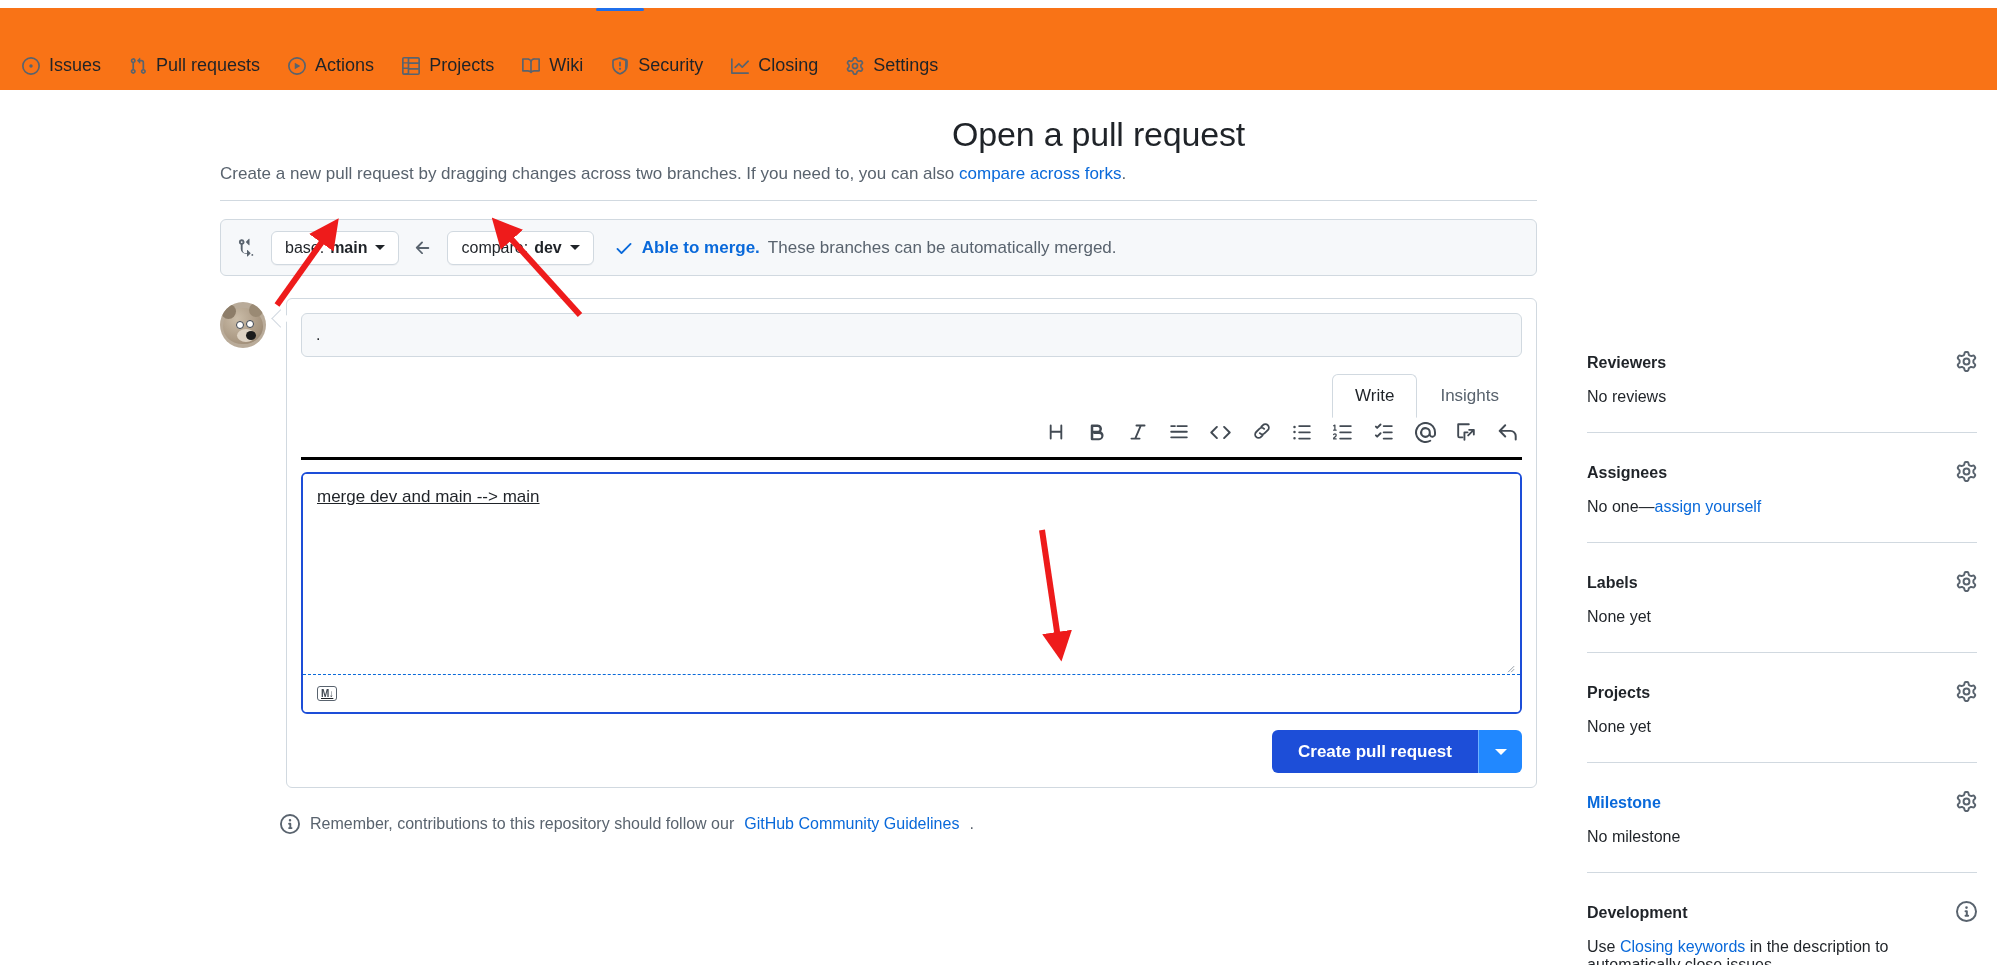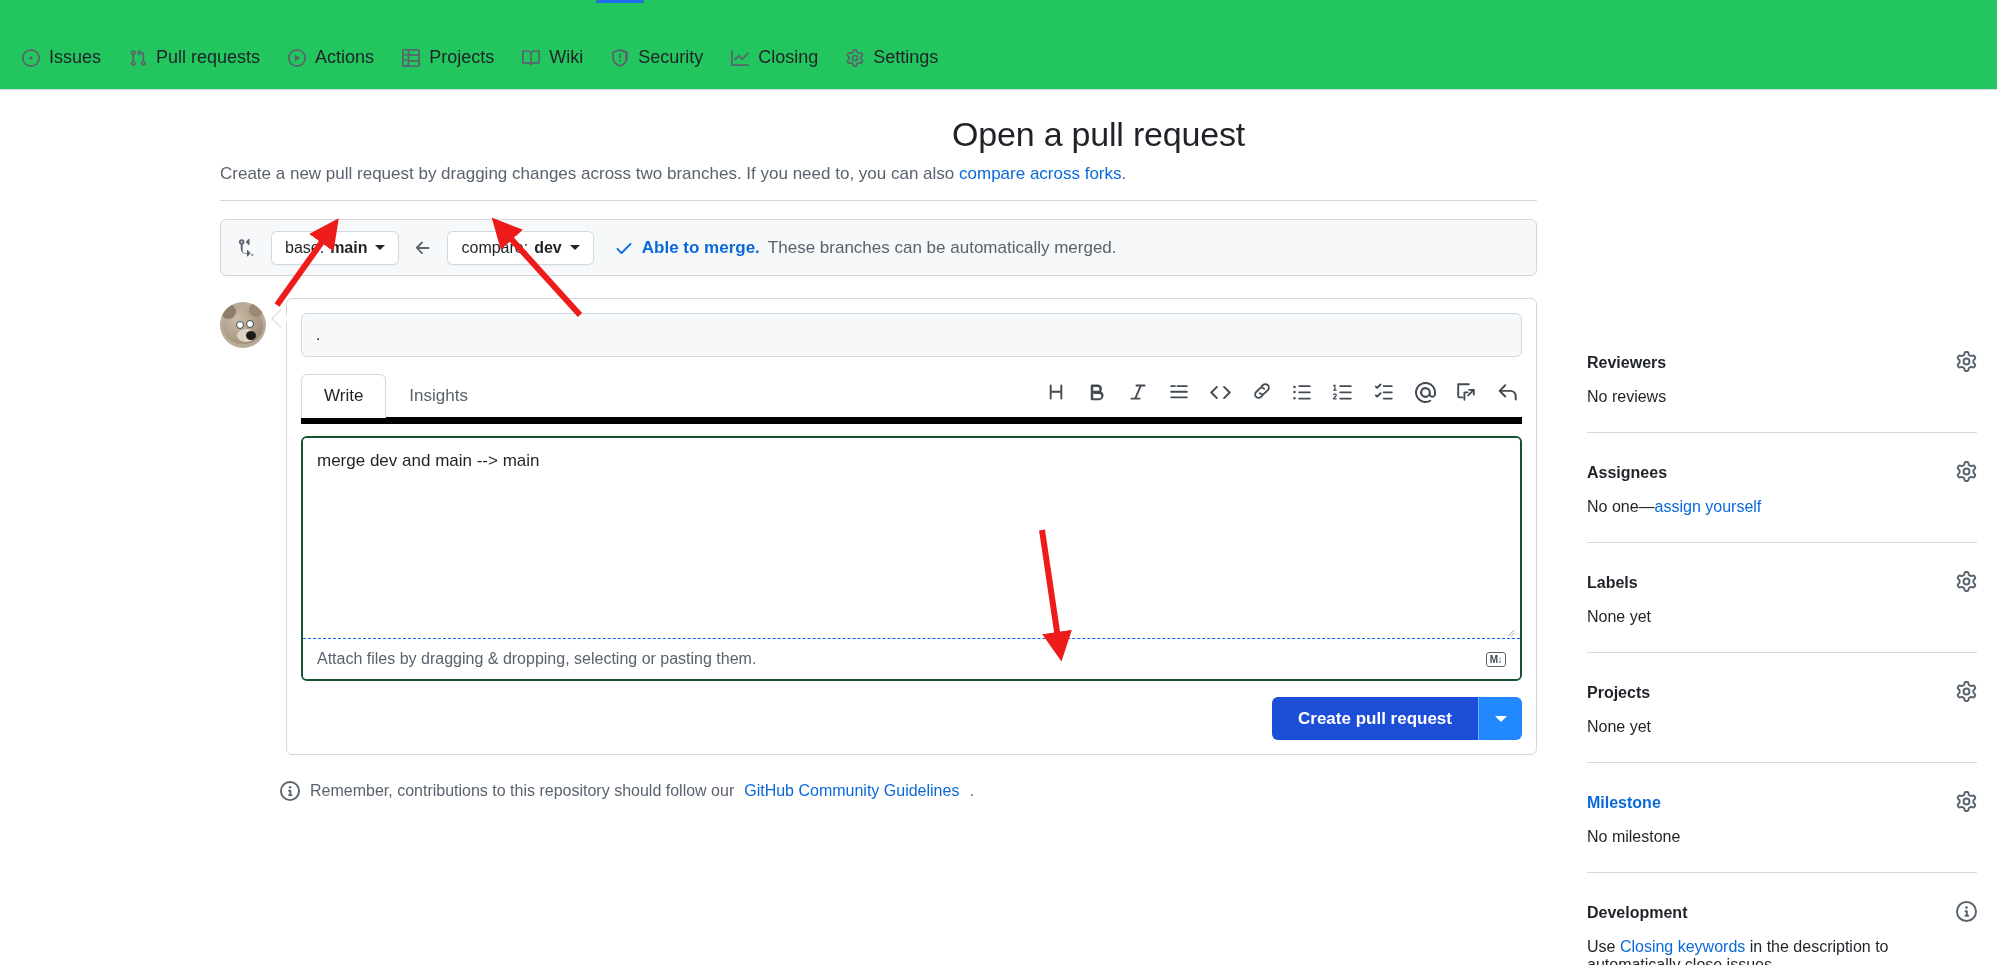--- a/index.html
+++ b/index.html
@@ -8,23 +8,23 @@
     width: 1997px; height: 965px;
     overflow: hidden;
     background: #ffffff;
     font-family: "Liberation Sans", sans-serif;
     color: #1f2328;
     -webkit-font-smoothing: antialiased;
   }
 
   
   #repo-nav-bar {
-    position: absolute; top: 0; left: 0;
+    position: absolute; top: 8px; left: 0;
     width: 1997px; height: 90px;
-    background: #22c55e;
+    background: #f97316;
     border-bottom: 1px solid #d8dee4;
   }
   #repo-nav-tabbar-stub {
     position: absolute; top: 0; left: 596px;
     width: 48px; height: 3px;
     background: #1f6feb;
     border-radius: 2px;
   }
   #repo-nav {
     position: absolute; top: 40px; left: 8px;
@@ -184,22 +184,23 @@
     color: #1f2328;
     font-family: "Liberation Sans", sans-serif;
     outline: none;
   }
 
   
   #editor-head {
     display: flex; align-items: flex-end;
     justify-content: space-between;
     margin-top: 16px;
-    border-bottom: 7px solid #000000;
+    border-bottom: 3px solid #000000;
     padding-bottom: 0px;
+    flex-direction: column;
   }
   #editor-tabs { display: flex; gap: 0px; }
   .tab {
     font-size: 17px;
     padding: 11px 22px;
     color: #59636e;
     cursor: pointer;
     border: 1px solid transparent;
     border-bottom: none;
     border-radius: 6px 6px 0 0;
@@ -221,24 +222,25 @@
     width: 30px; height: 30px;
     display: flex; align-items: center; justify-content: center;
     cursor: pointer; border-radius: 4px;
     color: #424a53;
   }
   .md-btn svg { display: block; }
 
   
   #body-field-wrap {
     margin-top: 12px;
-    border: 2px solid #14532d;
+    border: 2px solid #1d4ed8;
     border-radius: 6px;
     overflow: hidden;
     background: #ffffff;
+    text-decoration: underline;
   }
   #pr-body {
     width: 100%;
     height: 200px;
     border: none;
     resize: none;
     outline: none;
     padding: 13px 14px;
     font-size: 17px;
     color: #1f2328;
@@ -562,21 +564,20 @@
               <div style="position:relative;">
                 <textarea id="pr-body" placeholder="Leave a comment" style="">merge dev and main --&gt; main</textarea>
                 <span id="resize-grip">
                   <svg width="12" height="12" viewBox="0 0 16 16" fill="currentColor">
                         <path d="M14 14 2 14 14 2Z" fill="none"></path>
                         <path d="M13.5 5.5 5.5 13.5M13.5 9.5 9.5 13.5" stroke="currentColor" stroke-width="1.2"></path>
                       </svg>
                 </span>
               </div>
               <div id="body-footer">
-                <span id="attach-text">Attach files by dragging &amp; dropping, selecting or pasting them.</span>
                 <span id="md-badge">M↓</span>
               </div>
             </div>
 
             <div id="submit-row">
               <div id="create-pr-group">
                 <button id="create-pr-btn">Create pull request</button>
                 <button id="create-pr-caret">
                   <span class="caret-w"></span>
                 </button>

